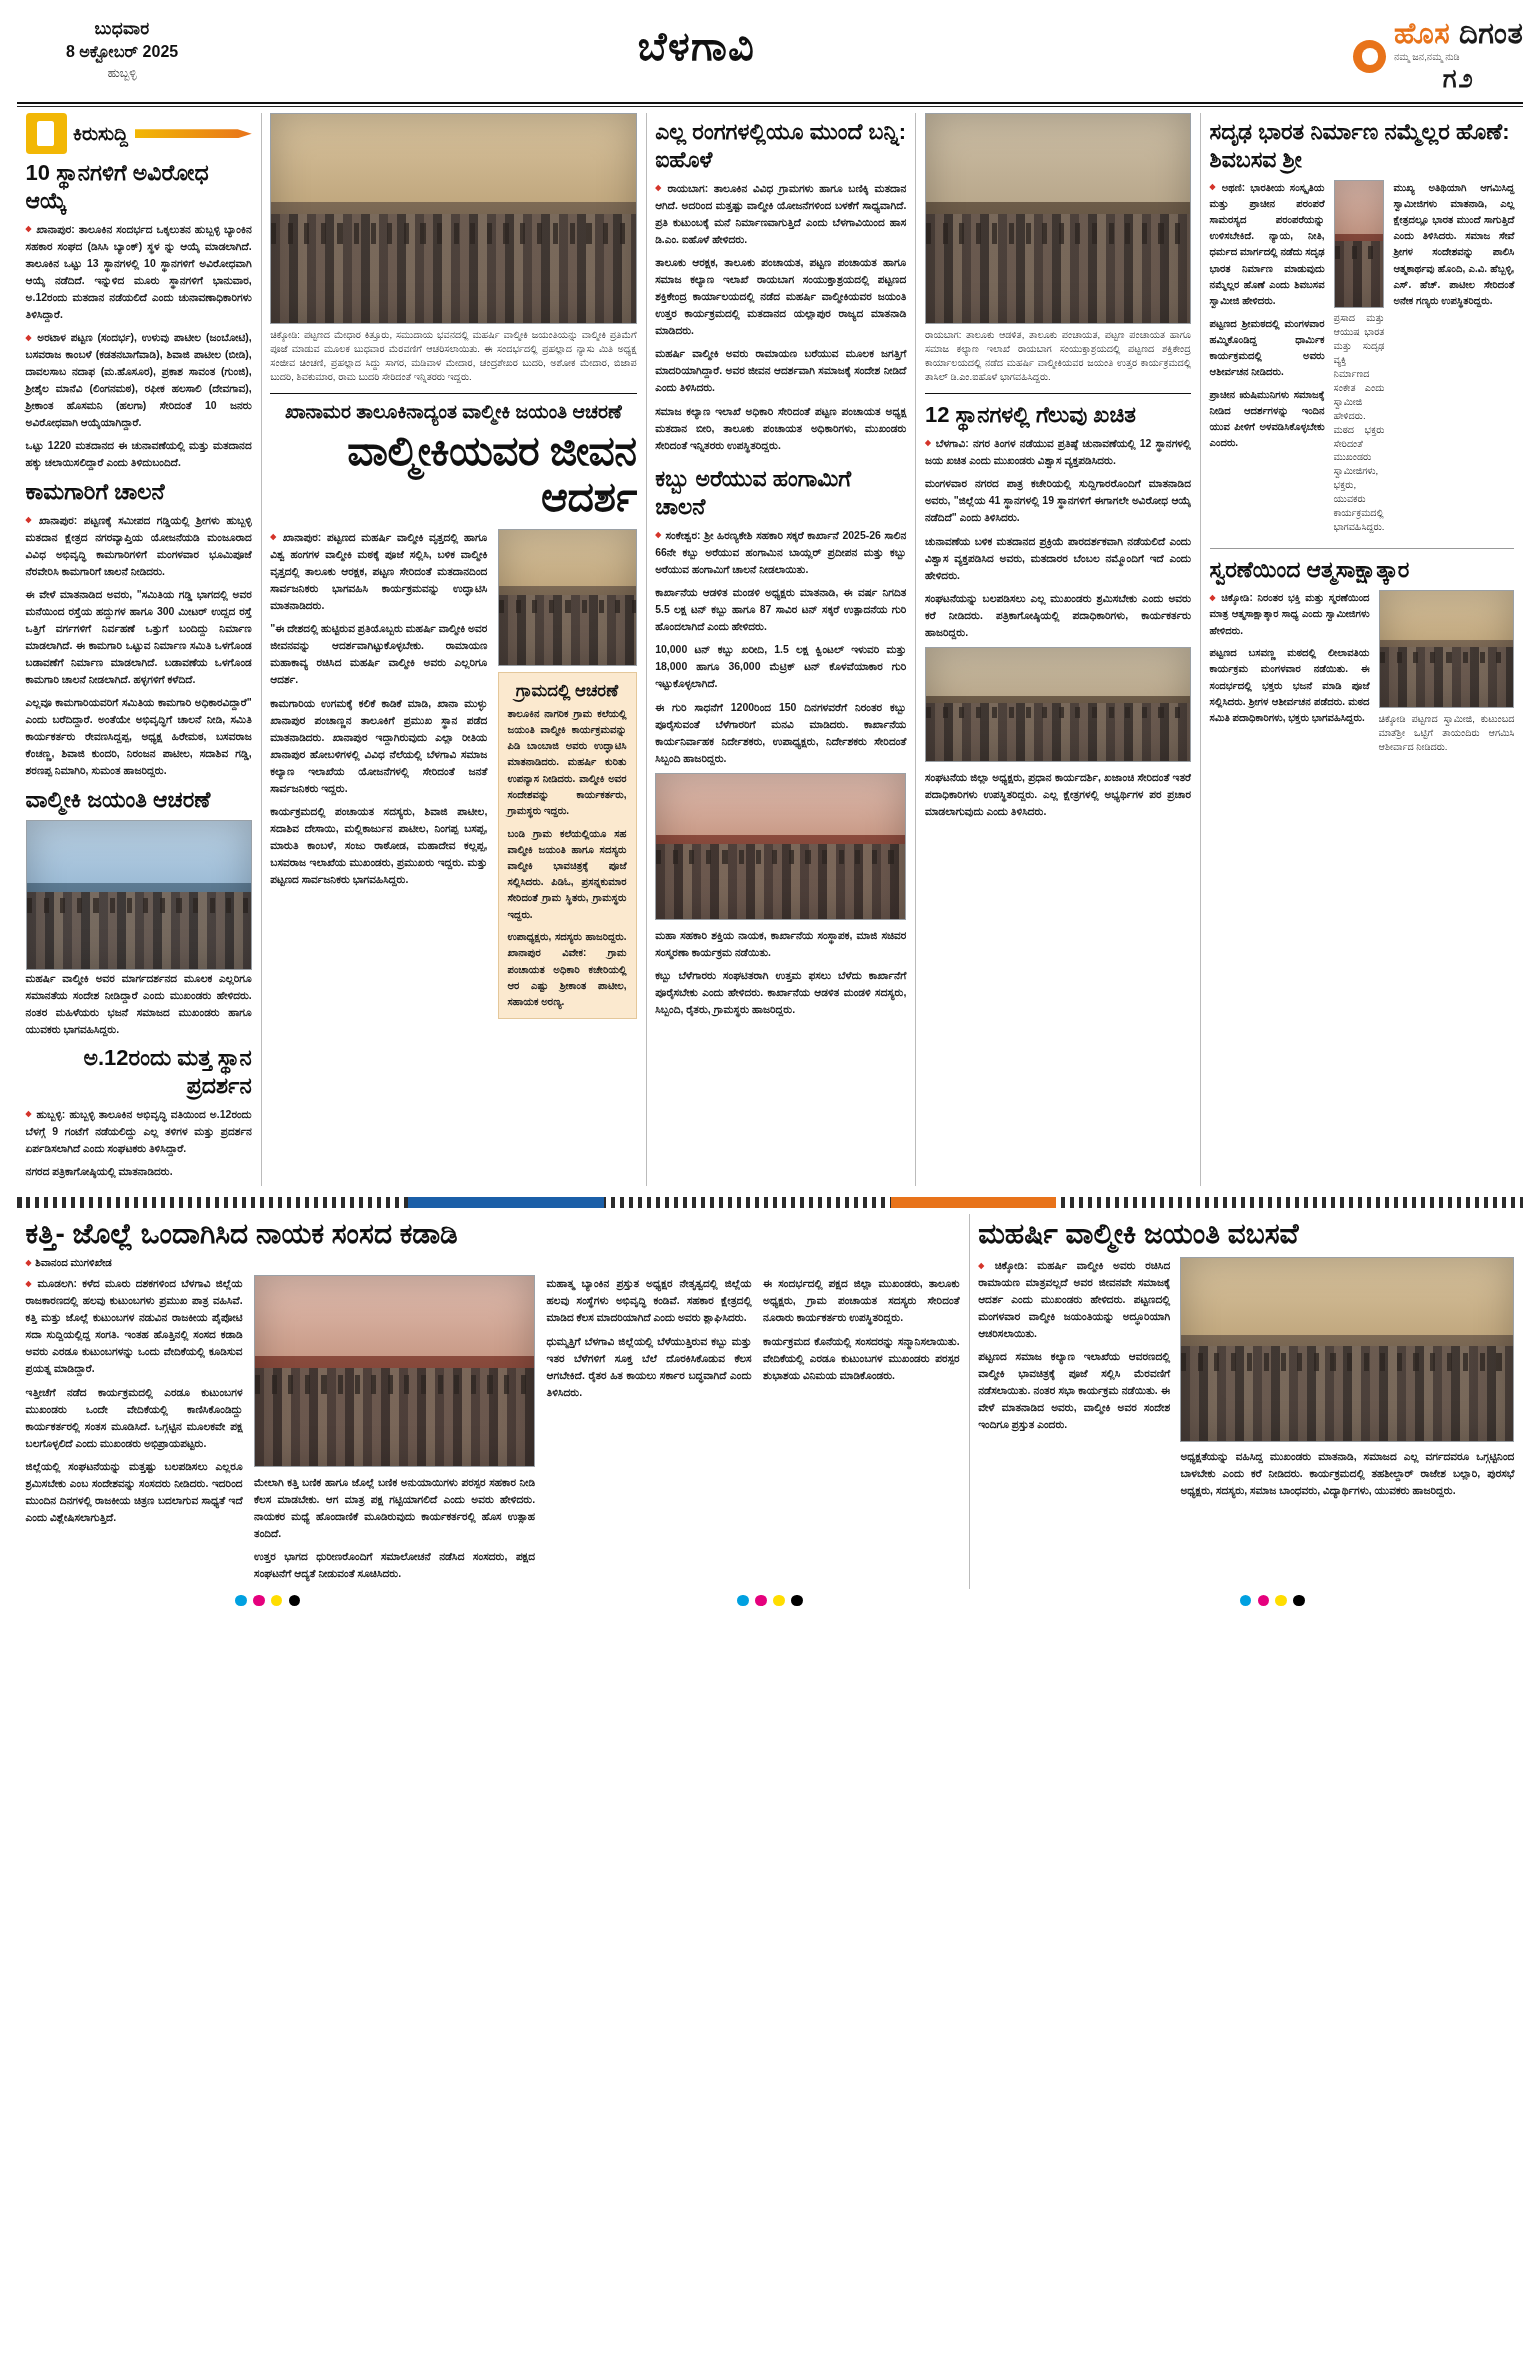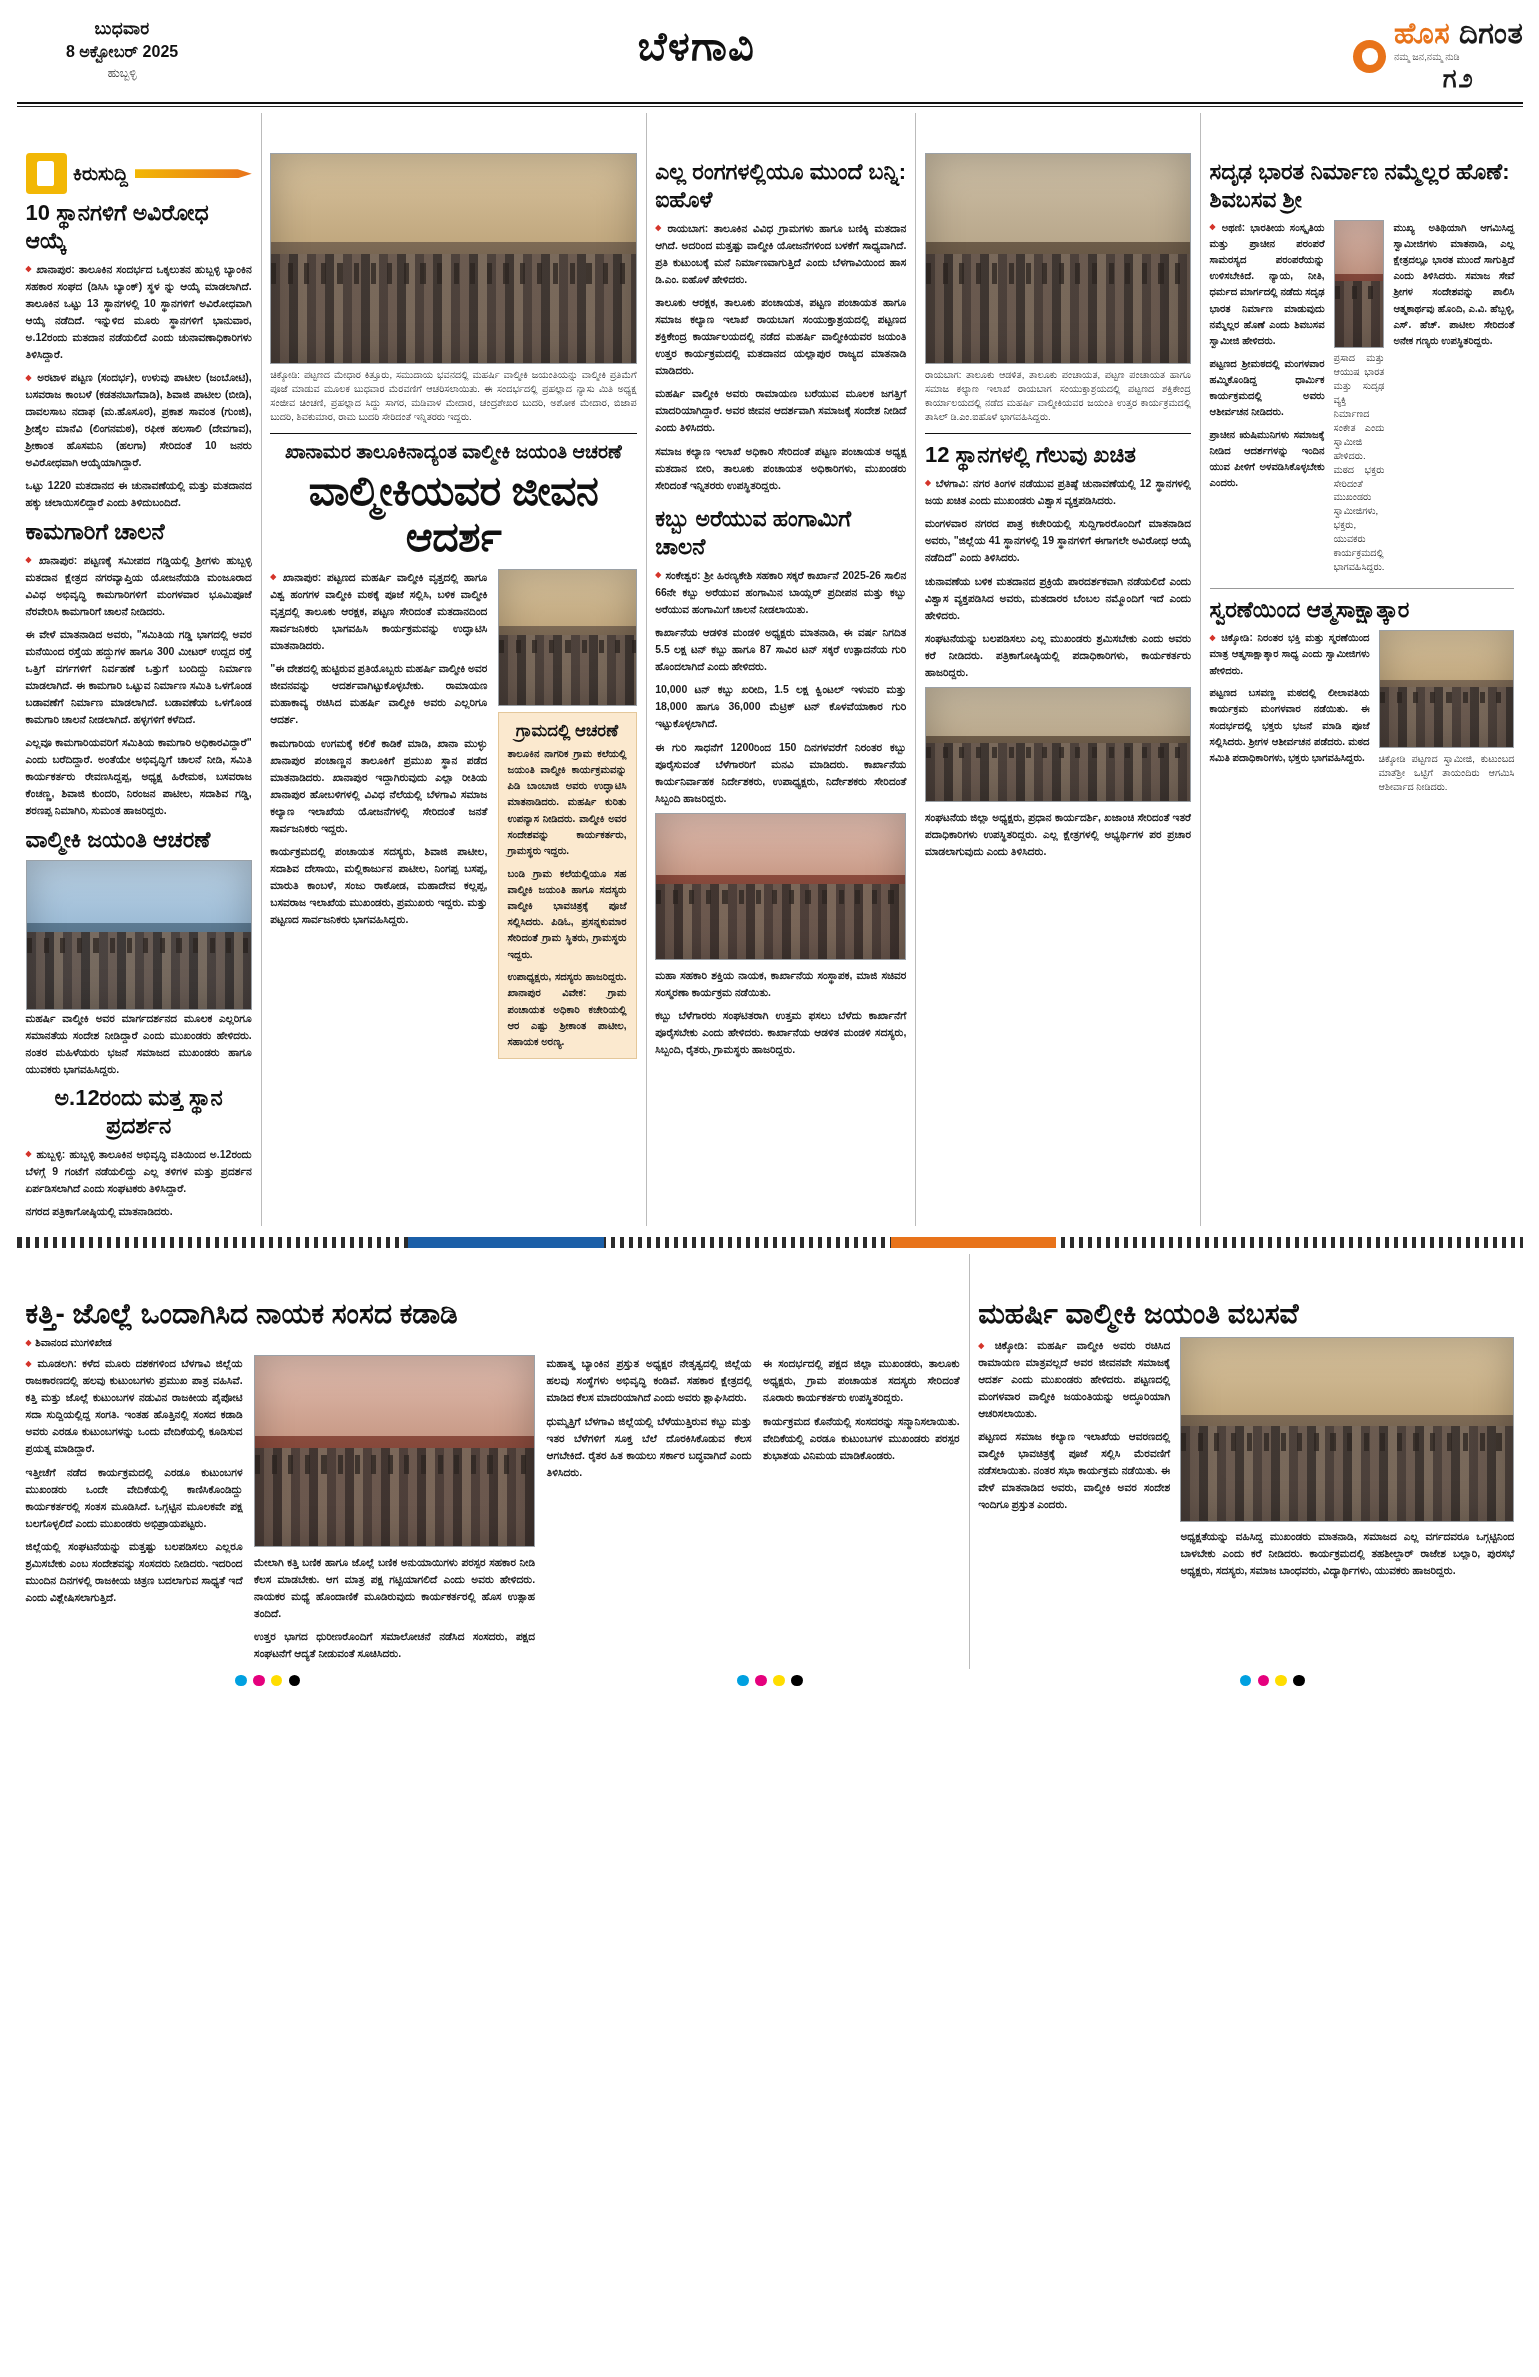--- a/index.html
+++ b/index.html
@@ -26,21 +26,21 @@
   .logo-text { text-align:left; }
   .logo-main { font-size:29px; font-weight:bold; color:#e8731a; line-height:1; letter-spacing:0.6px; }
   .logo-main .blk { color:#1b1b1b; }
   .logo-sub { font-size:9.6px; color:#444; margin-top:2.6px; }
   .logo-big { font-size:25.6px; font-weight:bold; color:#1b1b1b; text-align:center; margin-top:1.3px; letter-spacing:1.9px;}
   .rule { height:2.6px; background:#111; margin:5.1px 0 0; }
   .rule-thin { height:0.6px; background:#222; margin-top:1.9px; }
 
   
   .cols { display:flex; gap:0; margin-top:6.4px; }
-  .col { padding:0 9px;margin-top:40px; }
+  .col { padding:0 9px; }
   .vline { width:0.6px; background:#bbb; flex:none; }
   .hr { height:0.6px; background:#999; margin:7.7px 0; }
   .hr2 { height:1.9px; background:#111; margin:9px 0 6.4px; }
   p.body { font-size:10.5px; line-height:1.62; text-align:justify; margin:0 0 6.4px; color:#1a1a1a;font-weight:bold; }
   .lead-dot:before{ content:"\25C6"; color:#d4342a; font-size:7.7px; margin-right:3.8px; vertical-align:1.3px;}
   h2.head { font-size:22px; font-weight:bold; line-height:1.25; margin:5.1px 0 6.4px; }
   h1.big { font-size:41px; font-weight:bold; line-height:1.12; margin:2.6px 0 7.7px; letter-spacing:-0.6px;}
   h1.mid { font-size:28px; font-weight:bold; line-height:1.2; margin:2.6px 0 6.4px; }
   .kicker { font-size:19px; font-weight:bold; text-align:center; margin:1.3px 0 6.4px; }
 
@@ -78,21 +78,21 @@
   .band { height:11.5px; margin:10.2px 0 6.4px;
     background:repeating-linear-gradient(90deg,#2b2b2b 0 4.5px,#ffffff 4.5px 9px); position:relative;}
   .band .seg1{ position:absolute; left:26%; width:13%; top:0; bottom:0; background:#1b5fa8;}
   .band .seg2{ position:absolute; left:58%; width:11%; top:0; bottom:0; background:#e8731a;}
 
   
   .footer { display:flex; justify-content:space-around; align-items:center; padding:6.4px 0 0; }
   .dots { display:flex; gap:6.4px; }
   .dot { width:11.5px; height:11.5px; border-radius:50%; }
   .d-c{background:#00a0e0;} .d-m{background:#e5007d;} .d-y{background:#ffdd00;} .d-k{background:#000;}
-  .center { text-align:center; }
+  .center { text-align:right; }
   .bold { font-weight:bold; }
 </style>
 </head>
 <body>
 
 <div class="page">
 
   <div class="masthead">
     <div class="date-block">
       <div class="date-day">ಬುಧವಾರ</div>

